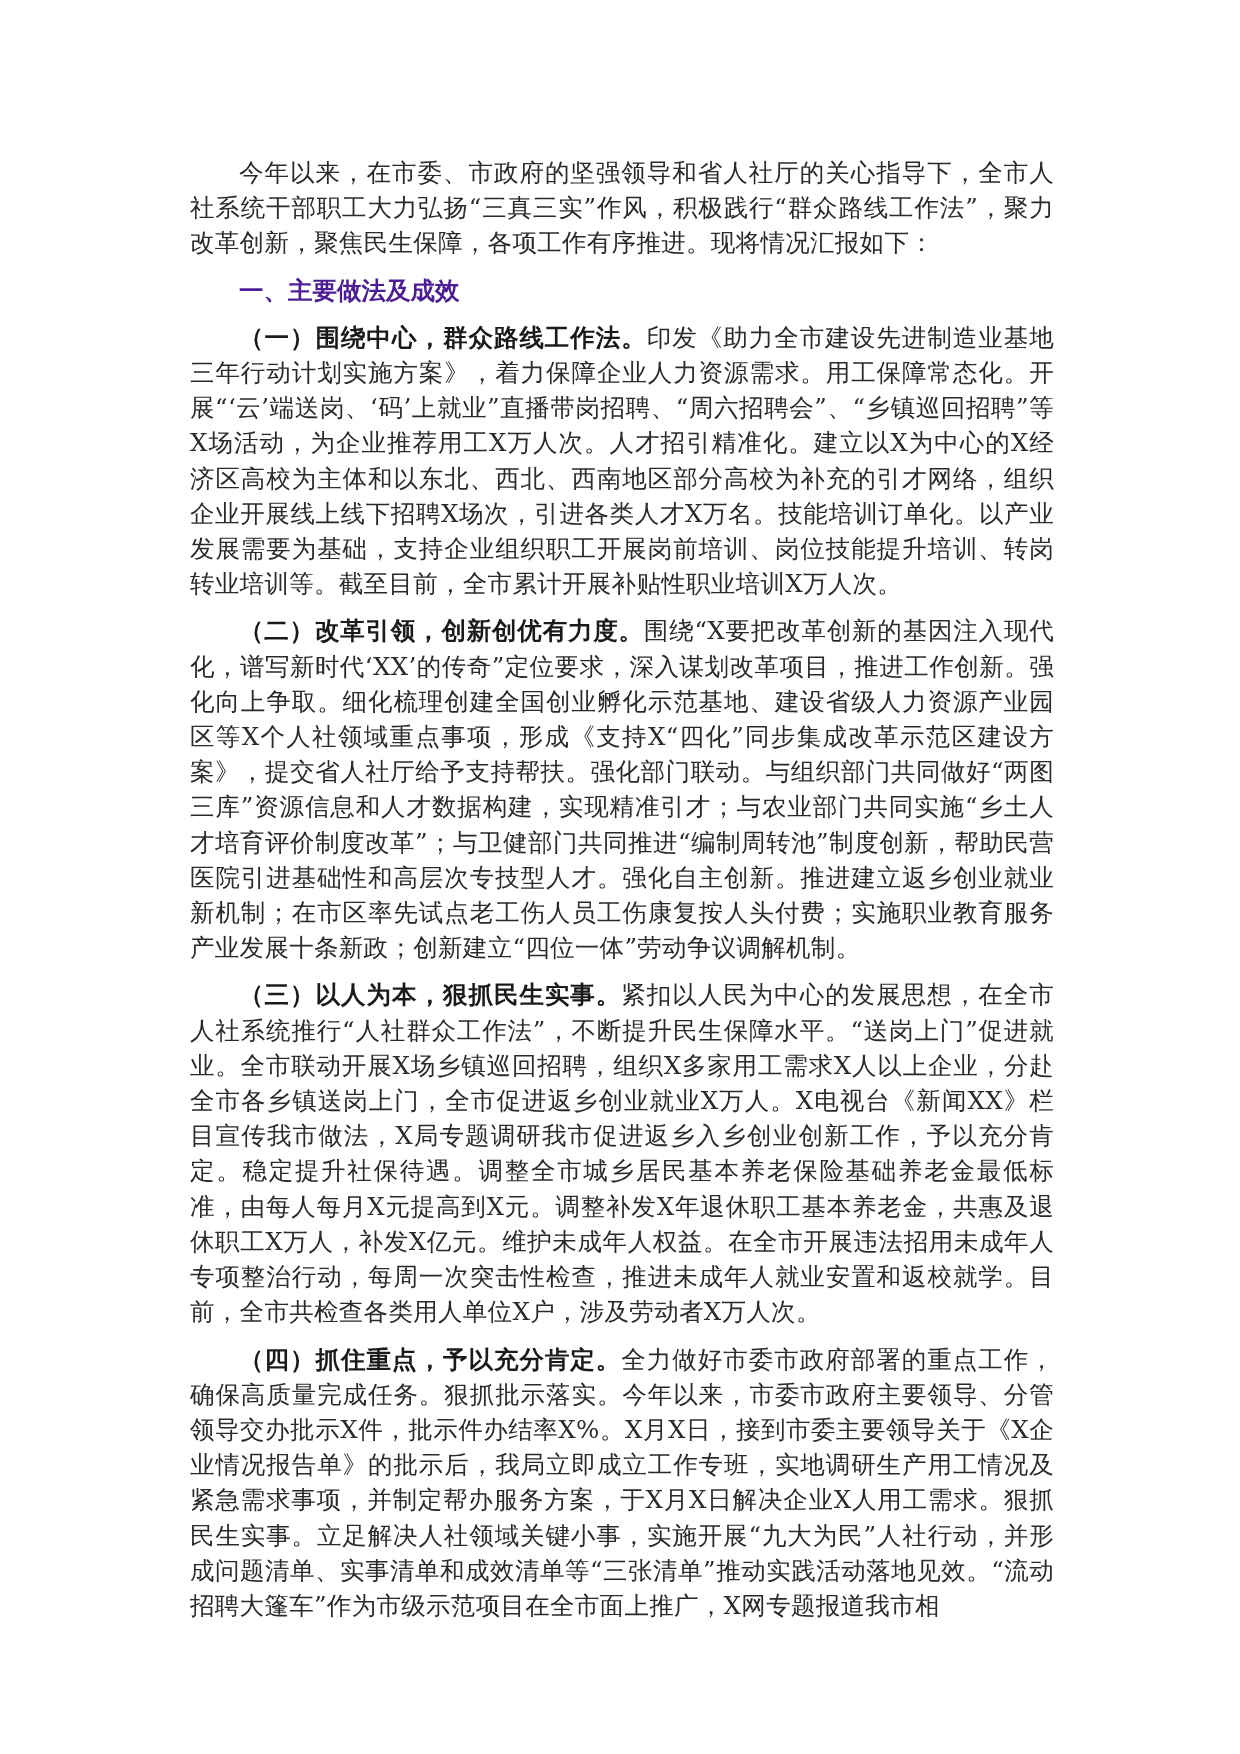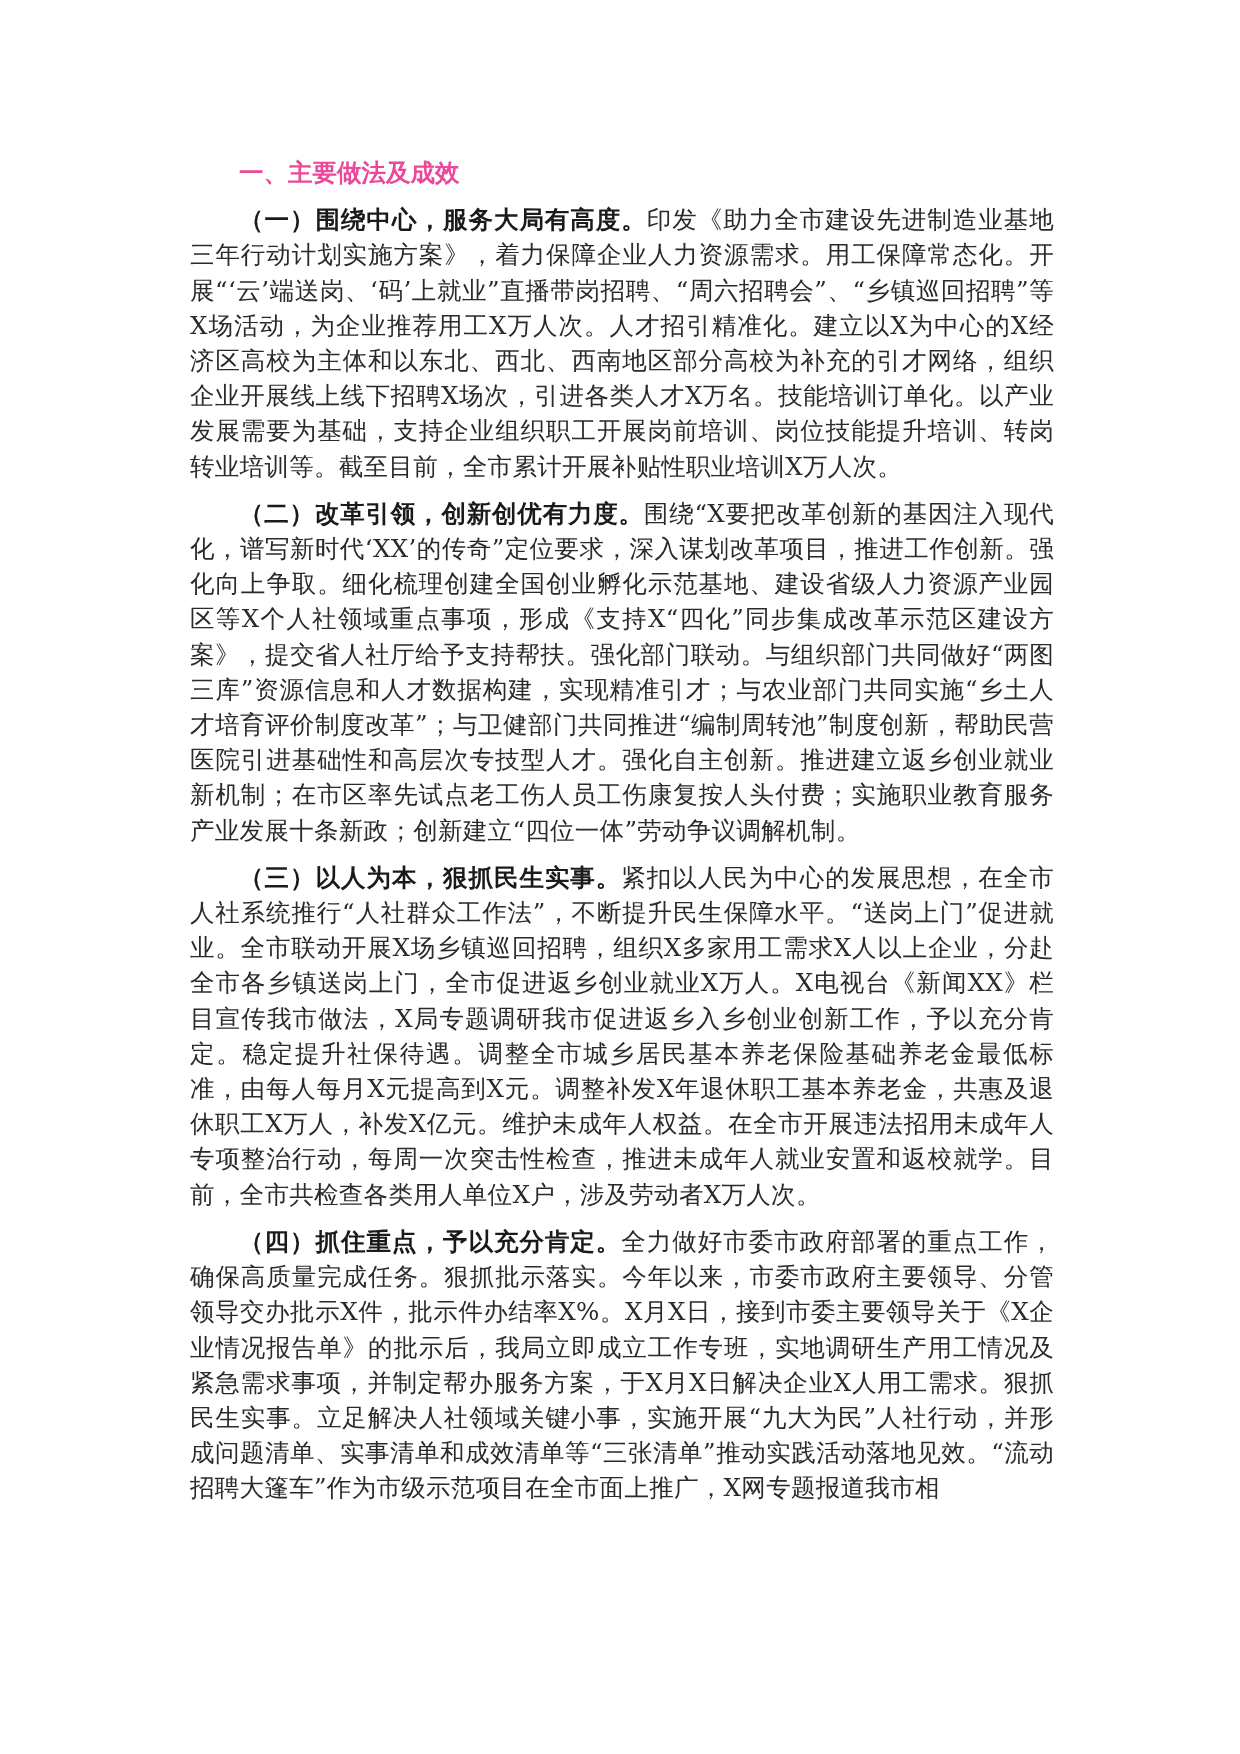--- a/index.html
+++ b/index.html
@@ -27,34 +27,35 @@
     margin: 0 0 12px 0;
     text-indent: 49px;
     text-align: justify;
     text-align-last: left;
     letter-spacing: 0.3px;
   }
   .heading {
     margin: 0 0 12px 0;
     text-indent: 49px;
     font-weight: bold;
-    color: #ec4899;
+    color: #4c1d95;
   }
   .lead {
     font-weight: bold;
     color: #1a1a1a;
   }
 </style>
 </head>
 <body>
 
 <div class="page">
+  <p class="para">今年以来，在市委、市政府的坚强领导和省人社厅的关心指导下，全市人社系统干部职工大力弘扬“三真三实”作风，积极践行“群众路线工作法”，聚力改革创新，聚焦民生保障，各项工作有序推进。现将情况汇报如下：</p>
 
   <p class="heading">一、主要做法及成效</p>
 
-  <p class="para"><span class="lead">（一）围绕中心，服务大局有高度。</span><span>印发《助力全市建设先进制造业基地三年行动计划实施方案》，着力保障企业人力资源需求。用工保障常态化。开展“‘云’端送岗、‘码’上就业”直播带岗招聘、“周六招聘会”、“乡镇巡回招聘”等X场活动，为企业推荐用工X万人次。人才招引精准化。建立以X为中心的X经济区高校为主体和以东北、西北、西南地区部分高校为补充的引才网络，组织企业开展线上线下招聘X场次，引进各类人才X万名。技能培训订单化。以产业发展需要为基础，支持企业组织职工开展岗前培训、岗位技能提升培训、转岗转业培训等。截至目前，全市累计开展补贴性职业培训X万人次。</span></p>
+  <p class="para"><span class="lead">（一）围绕中心，群众路线工作法。</span><span>印发《助力全市建设先进制造业基地三年行动计划实施方案》，着力保障企业人力资源需求。用工保障常态化。开展“‘云’端送岗、‘码’上就业”直播带岗招聘、“周六招聘会”、“乡镇巡回招聘”等X场活动，为企业推荐用工X万人次。人才招引精准化。建立以X为中心的X经济区高校为主体和以东北、西北、西南地区部分高校为补充的引才网络，组织企业开展线上线下招聘X场次，引进各类人才X万名。技能培训订单化。以产业发展需要为基础，支持企业组织职工开展岗前培训、岗位技能提升培训、转岗转业培训等。截至目前，全市累计开展补贴性职业培训X万人次。</span></p>
 
   <p class="para"><span class="lead">（二）改革引领，创新创优有力度。</span><span>围绕“X要把改革创新的基因注入现代化，谱写新时代‘XX’的传奇”定位要求，深入谋划改革项目，推进工作创新。强化向上争取。细化梳理创建全国创业孵化示范基地、建设省级人力资源产业园区等X个人社领域重点事项，形成《支持X“四化”同步集成改革示范区建设方案》，提交省人社厅给予支持帮扶。强化部门联动。与组织部门共同做好“两图三库”资源信息和人才数据构建，实现精准引才；与农业部门共同实施“乡土人才培育评价制度改革”；与卫健部门共同推进“编制周转池”制度创新，帮助民营医院引进基础性和高层次专技型人才。强化自主创新。推进建立返乡创业就业新机制；在市区率先试点老工伤人员工伤康复按人头付费；实施职业教育服务产业发展十条新政；创新建立“四位一体”劳动争议调解机制。</span></p>
 
   <p class="para"><span class="lead">（三）以人为本，狠抓民生实事。</span><span>紧扣以人民为中心的发展思想，在全市人社系统推行“人社群众工作法”，不断提升民生保障水平。“送岗上门”促进就业。全市联动开展X场乡镇巡回招聘，组织X多家用工需求X人以上企业，分赴全市各乡镇送岗上门，全市促进返乡创业就业X万人。X电视台《新闻XX》栏目宣传我市做法，X局专题调研我市促进返乡入乡创业创新工作，予以充分肯定。稳定提升社保待遇。调整全市城乡居民基本养老保险基础养老金最低标准，由每人每月X元提高到X元。调整补发X年退休职工基本养老金，共惠及退休职工X万人，补发X亿元。维护未成年人权益。在全市开展违法招用未成年人专项整治行动，每周一次突击性检查，推进未成年人就业安置和返校就学。目前，全市共检查各类用人单位X户，涉及劳动者X万人次。</span></p>
 
   <p class="para"><span class="lead">（四）抓住重点，予以充分肯定。</span><span>全力做好市委市政府部署的重点工作，确保高质量完成任务。狠抓批示落实。今年以来，市委市政府主要领导、分管领导交办批示X件，批示件办结率X%。X月X日，接到市委主要领导关于《X企业情况报告单》的批示后，我局立即成立工作专班，实地调研生产用工情况及紧急需求事项，并制定帮办服务方案，于X月X日解决企业X人用工需求。狠抓民生实事。立足解决人社领域关键小事，实施开展“九大为民”人社行动，并形成问题清单、实事清单和成效清单等“三张清单”推动实践活动落地见效。“流动招聘大篷车”作为市级示范项目在全市面上推广，X网专题报道我市相</span></p>
 </div>
 
 </body></html>

